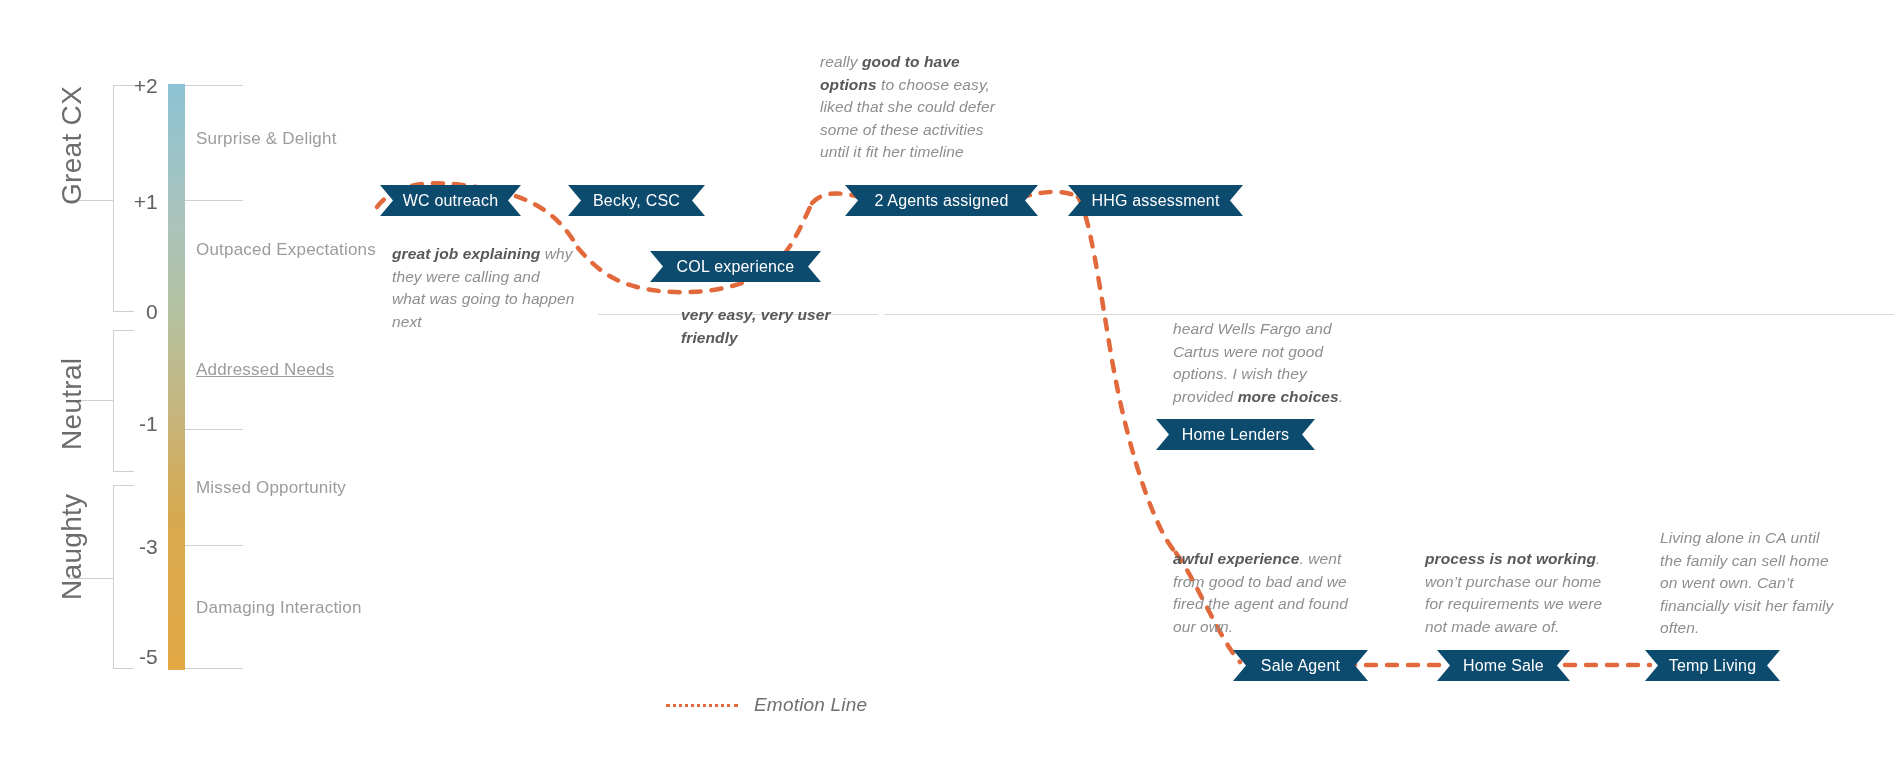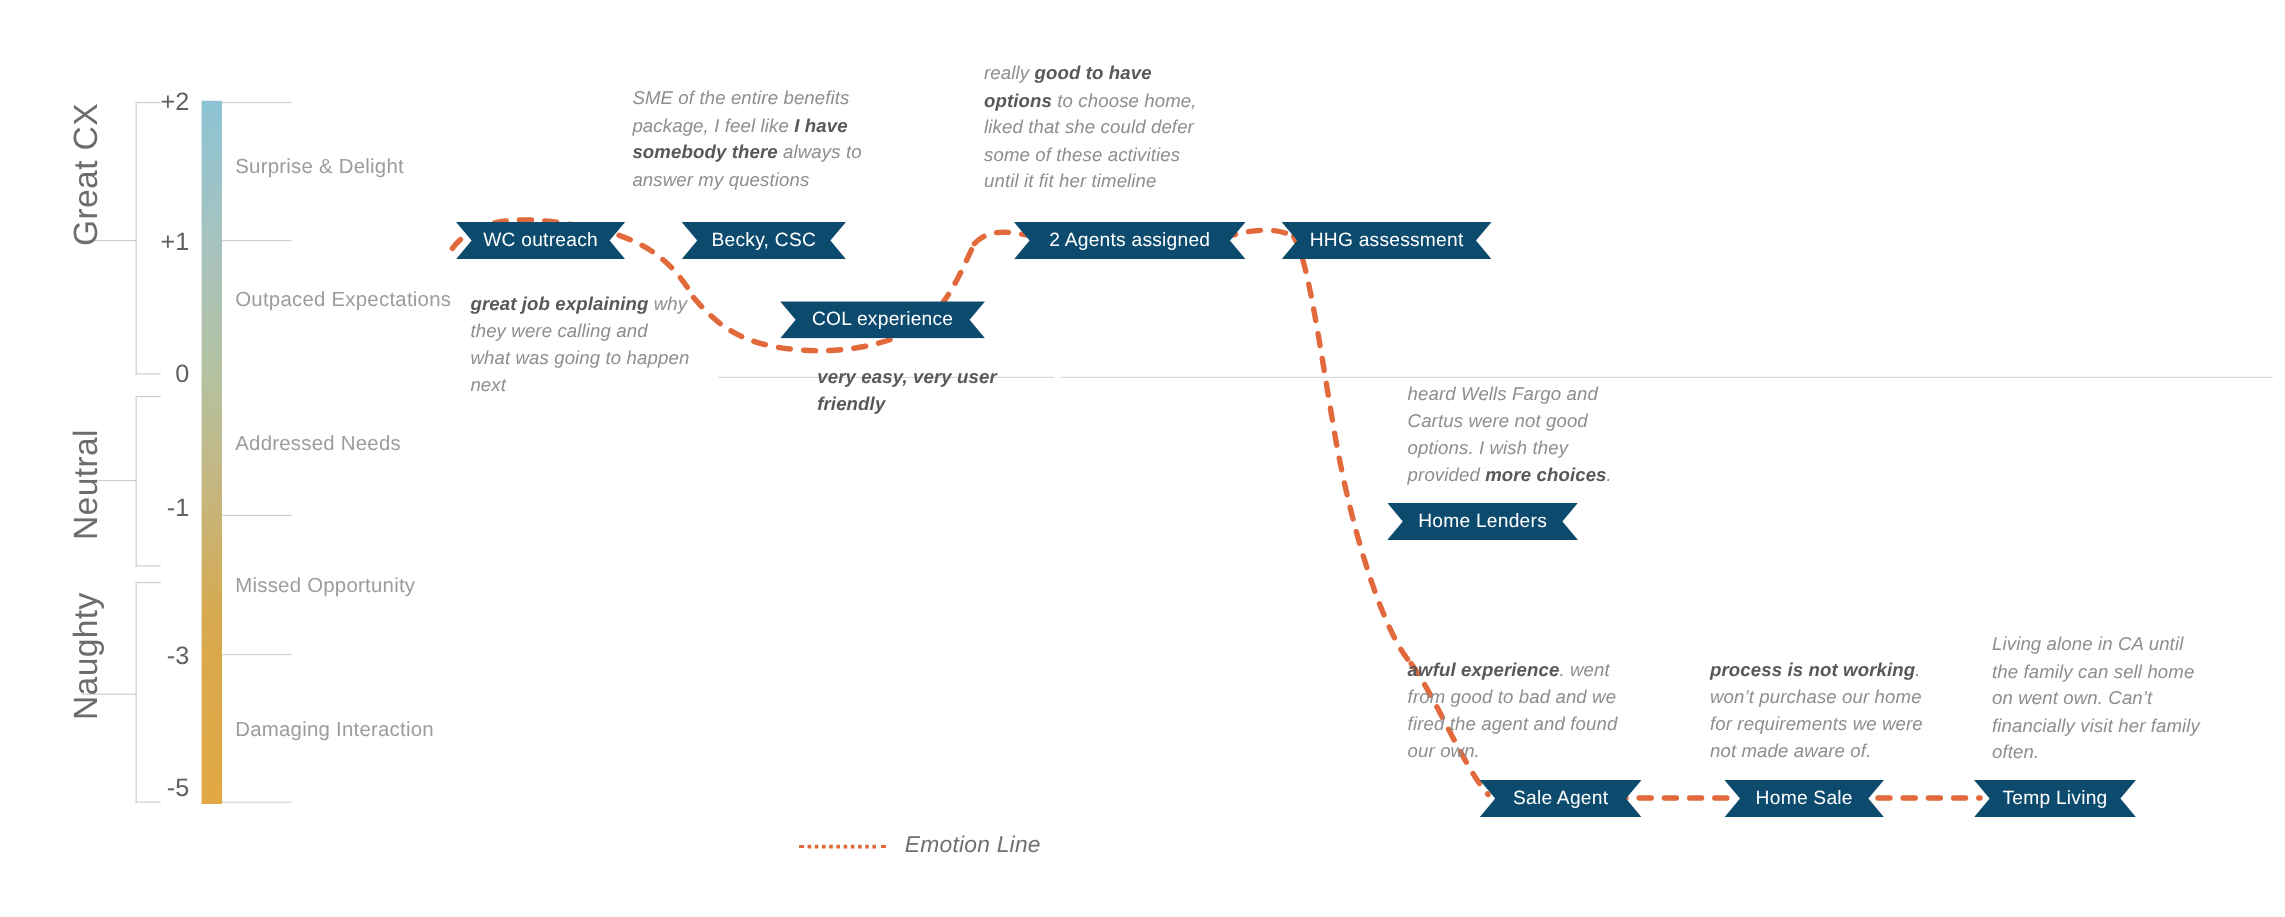--- a/index.html
+++ b/index.html
@@ -84,21 +84,21 @@
 
   <div class="bracket" style="left:113px;top:485px;width:20px;height:182px;"></div>
   <div class="bracket-stem" style="left:68px;top:578px;width:46px;"></div>
 
   <div class="group-name" style="left:56px;top:205px;">Great CX</div>
   <div class="group-name" style="left:56px;top:450px;">Neutral</div>
   <div class="group-name" style="left:56px;top:600px;">Naughty</div>
 
   <div class="band-label" style="left:196px;top:129px;">Surprise &amp; Delight</div>
   <div class="band-label" style="left:196px;top:240px;">Outpaced Expectations</div>
-  <div class="band-label" style="left:196px;top:360px;">Addressed Needs</div>
+  <div class="band-label" style="left:196px;top:360px;text-decoration:underline;">Addressed Needs</div>
   <div class="band-label" style="left:196px;top:478px;">Missed Opportunity</div>
   <div class="band-label" style="left:196px;top:598px;">Damaging Interaction</div>
 
   <div class="zero-line" style="left:598px;top:314px;width:280px;"></div>
   <div class="zero-line" style="left:884px;top:314px;width:1010px;"></div>
 
   <svg class="overlay" viewBox="0 0 1904 764">
     <g fill="none" stroke="#e2693b" stroke-width="4.5" stroke-linecap="round" stroke-dasharray="10 11">
       <path d="M377,207 C 400,176 450,180 505,193 C 545,203 565,225 578,248"></path>
       <path d="M578,248 C 595,268 613,283 646,289 C 690,297 740,290 768,270 C 790,254 800,228 812,203"></path>
@@ -114,29 +114,23 @@
   <div class="chev" style="left:380px;top:185px;width:141px;">WC outreach</div>
   <div class="chev" style="left:568px;top:185px;width:137px;">Becky, CSC</div>
   <div class="chev" style="left:650px;top:251px;width:171px;">COL experience</div>
   <div class="chev" style="left:845px;top:185px;width:193px;">2 Agents assigned</div>
   <div class="chev" style="left:1068px;top:185px;width:175px;">HHG assessment</div>
   <div class="chev" style="left:1156px;top:419px;width:159px;">Home Lenders</div>
   <div class="chev" style="left:1233px;top:650px;width:135px;">Sale Agent</div>
   <div class="chev" style="left:1437px;top:650px;width:133px;">Home Sale</div>
   <div class="chev" style="left:1645px;top:650px;width:135px;">Temp Living</div>
 
-  <div class="quote" style="left:527px;top:72px;width:210px;">
-      <div><span>SME of the entire benefits</span></div>
-      <div><span>package, I feel like </span><b>I have</b></div>
-      <div><b>somebody there</b><span> always to</span></div>
-      <div><span>answer my questions</span></div>
-    </div>
   <div class="quote" style="left:820px;top:51px;width:210px;">
       <div><span>really </span><b>good to have</b></div>
-      <div><b>options</b><span> to choose home,</span></div>
+      <div><b>options</b><span> to choose easy,</span></div>
       <div><span>liked that she could defer</span></div>
       <div><span>some of these activities</span></div>
       <div><span>until it fit her timeline</span></div>
     </div>
   <div class="quote" style="left:681px;top:304px;width:215px;">
       <div><b>very easy, very user</b></div>
       <div><b>friendly</b></div>
     </div>
   <div class="quote" style="left:392px;top:243px;width:215px;">
       <div><b>great job explaining</b><span> why</span></div>

